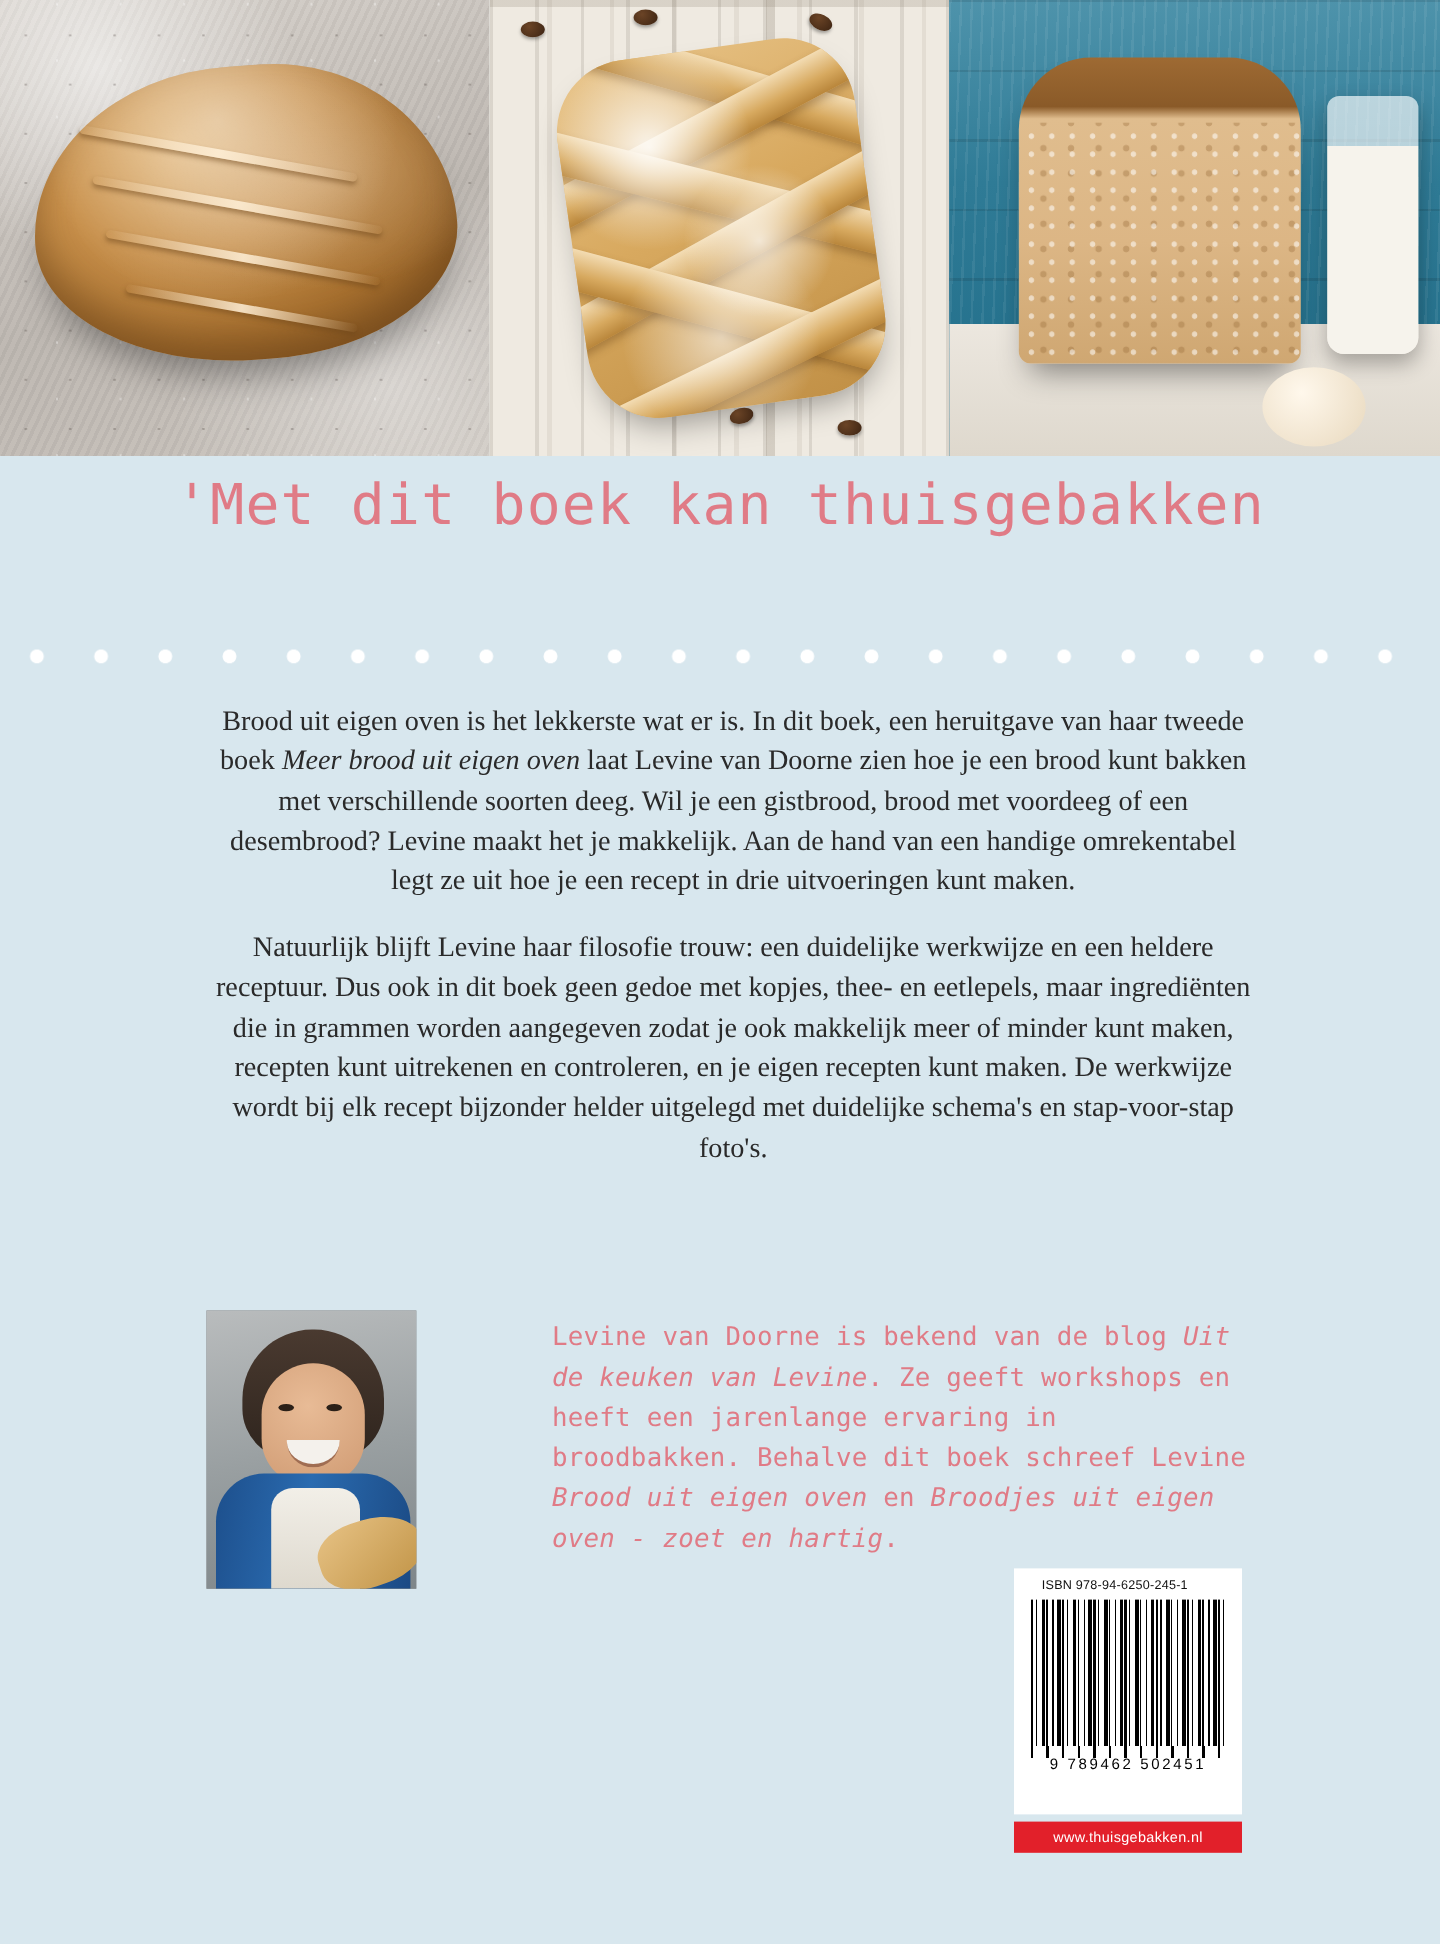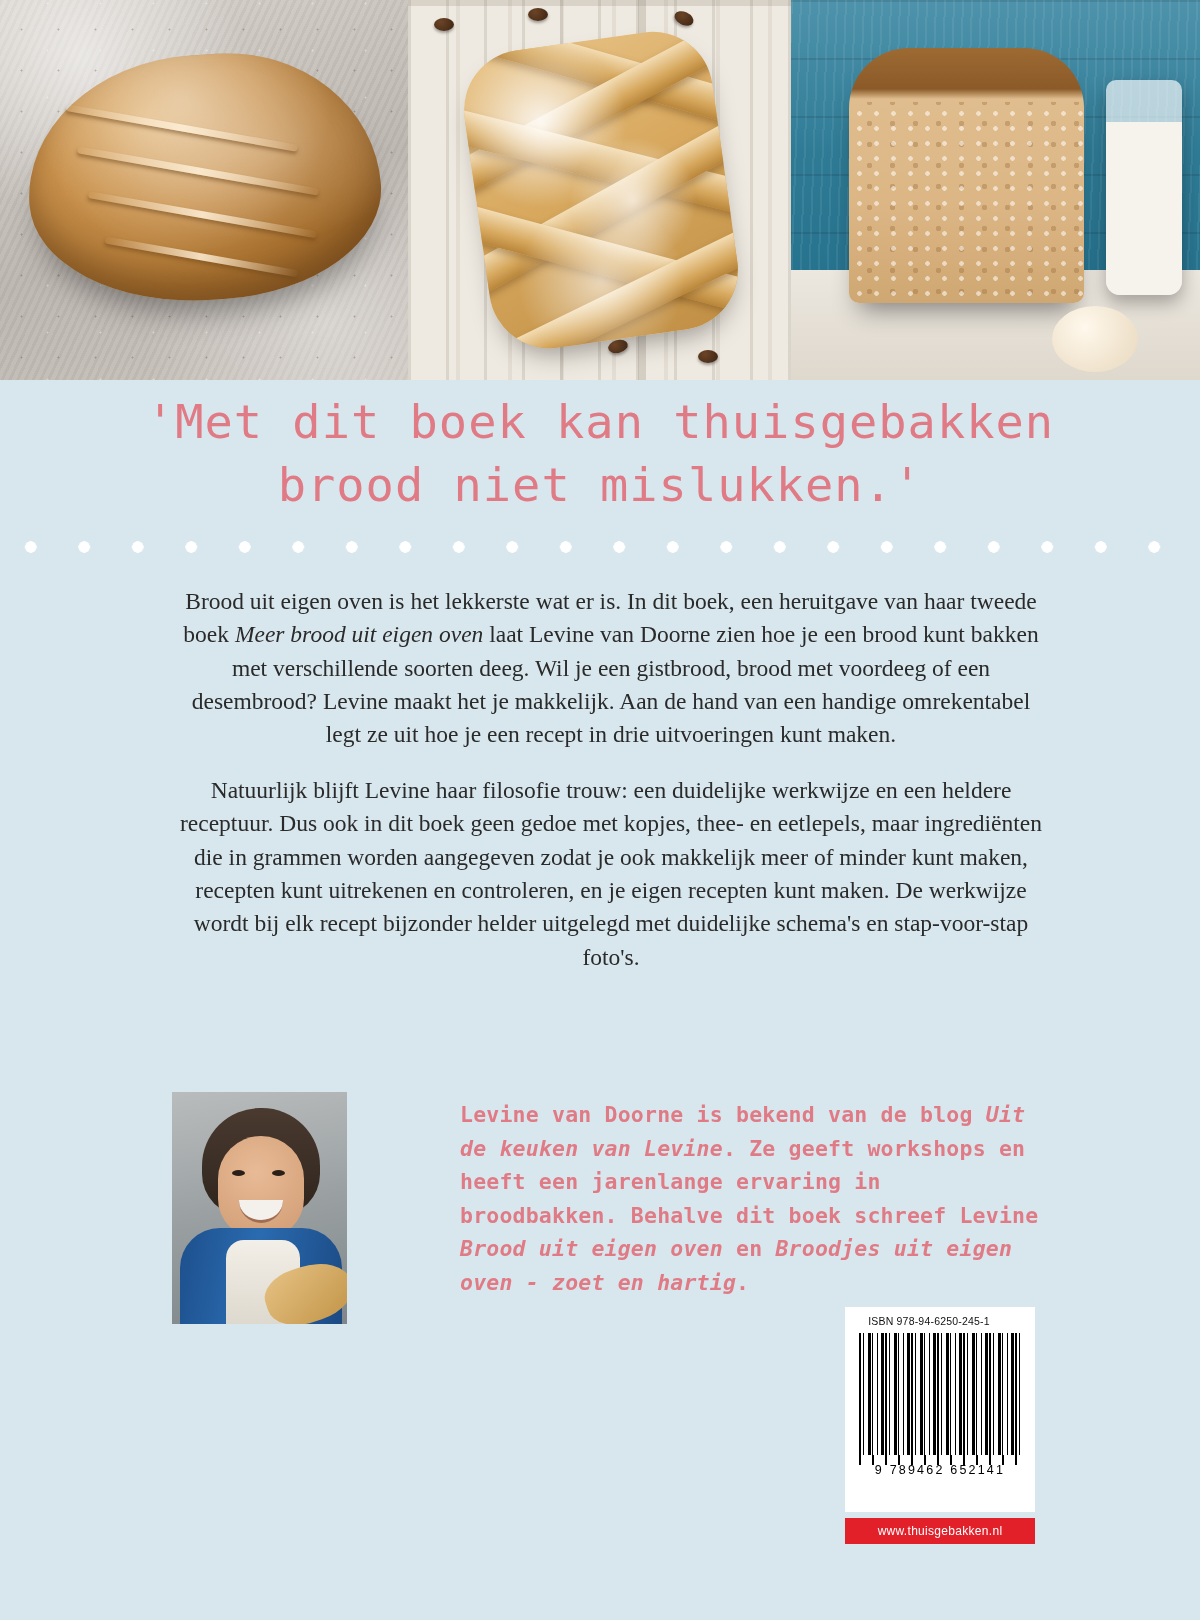--- a/index.html
+++ b/index.html
@@ -285,21 +285,20 @@
   .author-text {
     position: absolute;
     left: 460px;
     top: 1098px;
     width: 590px;
     color: #e07b86;
     font-family: "DejaVu Sans Mono", monospace;
     font-size: 21.5px;
     line-height: 1.56;
     letter-spacing: .2px;
-    font-weight: bold;
   }
   .author-text em { font-style: italic; }
 
   
   .barcode-block {
     position: absolute;
     left: 845px;
     top: 1307px;
     width: 190px;
     height: 205px;
@@ -404,21 +403,20 @@
     <div class="p3-loaf">
       <div class="p3-crumb"></div>
     </div>
     <div class="p3-egg"></div>
   </div>
 
 </div>
 
 <div class="quote">
   <span class="l1">'Met dit boek kan thuisgebakken</span>
-  <span class="l2">brood niet mislukken.'</span>
 </div>
 
 <div class="dots"></div>
 
 <div class="body-copy">
   <p>
     <span>Brood uit eigen oven is het lekkerste wat er is. In dit boek, een heruitgave van haar tweede boek </span><em>Meer brood uit eigen oven</em><span> laat Levine van Doorne zien hoe je een brood kunt bakken met verschillende soorten deeg. Wil je een gistbrood, brood met voordeeg of een desembrood? Levine maakt het je makkelijk. Aan de hand van een handige omrekentabel legt ze uit hoe je een recept in drie uitvoeringen kunt maken.</span>
   </p>
   <p>Natuurlijk blijft Levine haar filosofie trouw: een duidelijke werkwijze en een heldere receptuur. Dus ook in dit boek geen gedoe met kopjes, thee- en eetlepels, maar ingrediënten die in grammen worden aangegeven zodat je ook makkelijk meer of minder kunt maken, recepten kunt uitrekenen en controleren, en je eigen recepten kunt maken. De werkwijze wordt bij elk recept bijzonder helder uitgelegd met duidelijke schema's en stap-voor-stap foto's.</p>
 </div>
@@ -436,15 +434,15 @@
 </div>
 
 <div class="author-text">
   <span>Levine van Doorne is bekend van de blog </span><em>Uit de keuken van Levine</em><span>. Ze geeft workshops en heeft een jarenlange ervaring in broodbakken. Behalve dit boek schreef Levine </span><em>Brood uit eigen oven</em><span> en </span><em>Broodjes uit eigen oven - zoet en hartig</em><span>.</span>
 </div>
 
 <div class="barcode-block">
   <div class="isbn-text">ISBN 978-94-6250-245-1</div>
   <div class="bars"></div>
   <div class="bars-tails"></div>
-  <div class="ean-digits">9 789462 652141</div>
+  <div class="ean-digits">9 789462 502451</div>
 </div>
 <div class="pub-url">www.thuisgebakken.nl</div>
 
 </body></html>

